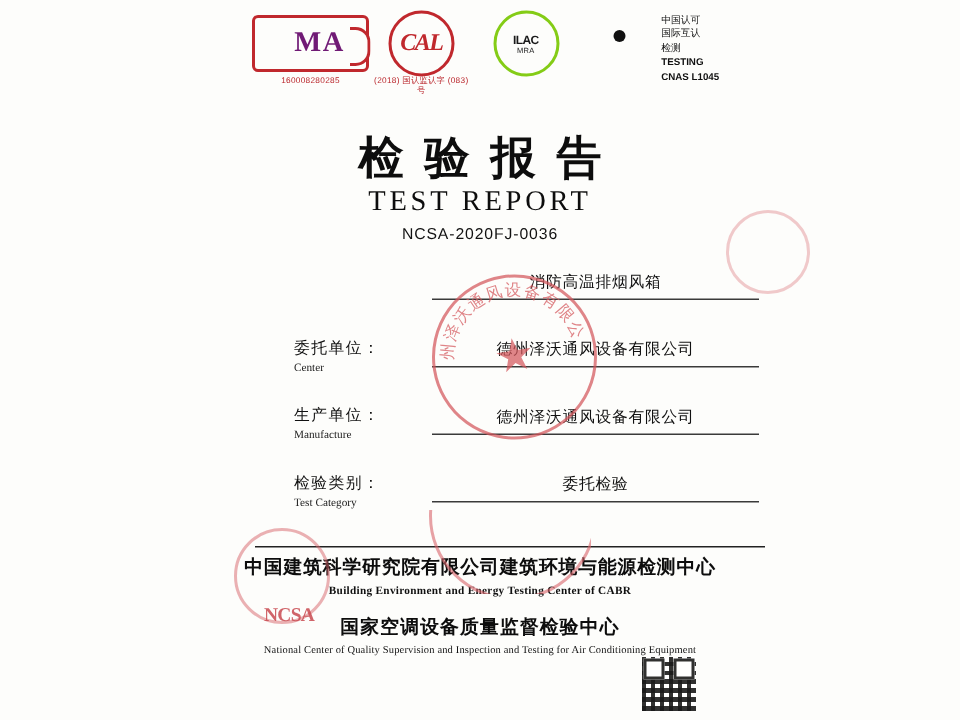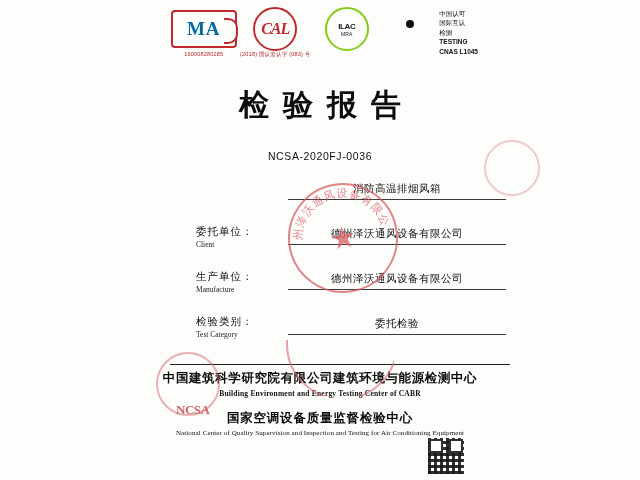--- a/index.html
+++ b/index.html
@@ -50,29 +50,30 @@
     line-height: 1.25;
     letter-spacing: 0.2px;
   }
   .cert-caption.dark { color: #1a1a1a; }
 
   
   .ma-badge {
     width: 62px; height: 34px;
     border: 2.5px solid #c0282d;
     border-radius: 4px;
-    color: #0369a1;
+    color: #701a75;
     font-family: "Liberation Serif", serif;
     font-weight: bold;
     font-size: 19px;
     letter-spacing: 1px;
     display: flex;
     align-items: center;
     justify-content: center;
     position: relative;
+    padding-left: 12px;
   }
   .ma-badge::after {
     content: "";
     position: absolute;
     right: -3px; top: 6px;
     width: 12px; height: 22px;
     border: 2.5px solid #c0282d;
     border-left: none;
     border-radius: 0 10px 10px 0;
     background: #fdfdfb;
@@ -422,32 +423,33 @@
     <div class="cnas-text">
       <div>中国认可</div>
       <div>国际互认</div>
       <div>检测</div>
       <div class="b">TESTING</div>
       <div class="b">CNAS L1045</div>
     </div>
   </div>
 
   <div class="title-cn">检验报告</div>
+  <div class="title-en">TEST REPORT</div>
   <div class="report-no">NCSA-2020FJ-0036</div>
 
   <div class="fields">
 
     <div class="field-row">
       <div class="field-value">消防高温排烟风箱</div>
     </div>
 
     <div class="field-row">
       <div class="field-label">
         <div class="label-cn">委托单位：</div>
-        <div class="label-en">Client</div>
+        <div class="label-en">Center</div>
       </div>
       <div class="field-value">德州泽沃通风设备有限公司</div>
     </div>
 
     <div class="field-row">
       <div class="field-label">
         <div class="label-cn">生产单位：</div>
         <div class="label-en">Manufacture</div>
       </div>
       <div class="field-value">德州泽沃通风设备有限公司</div>

